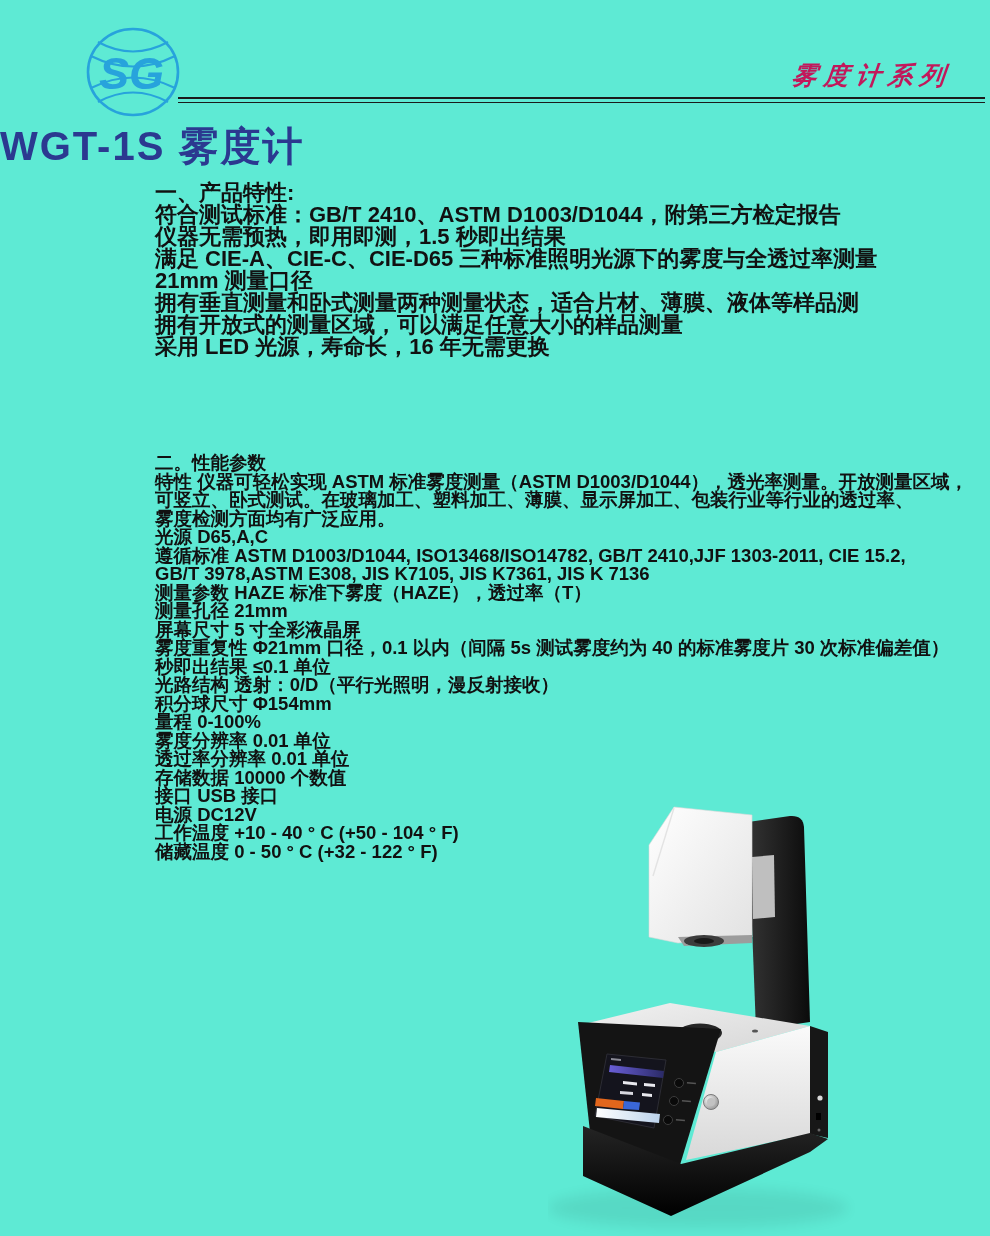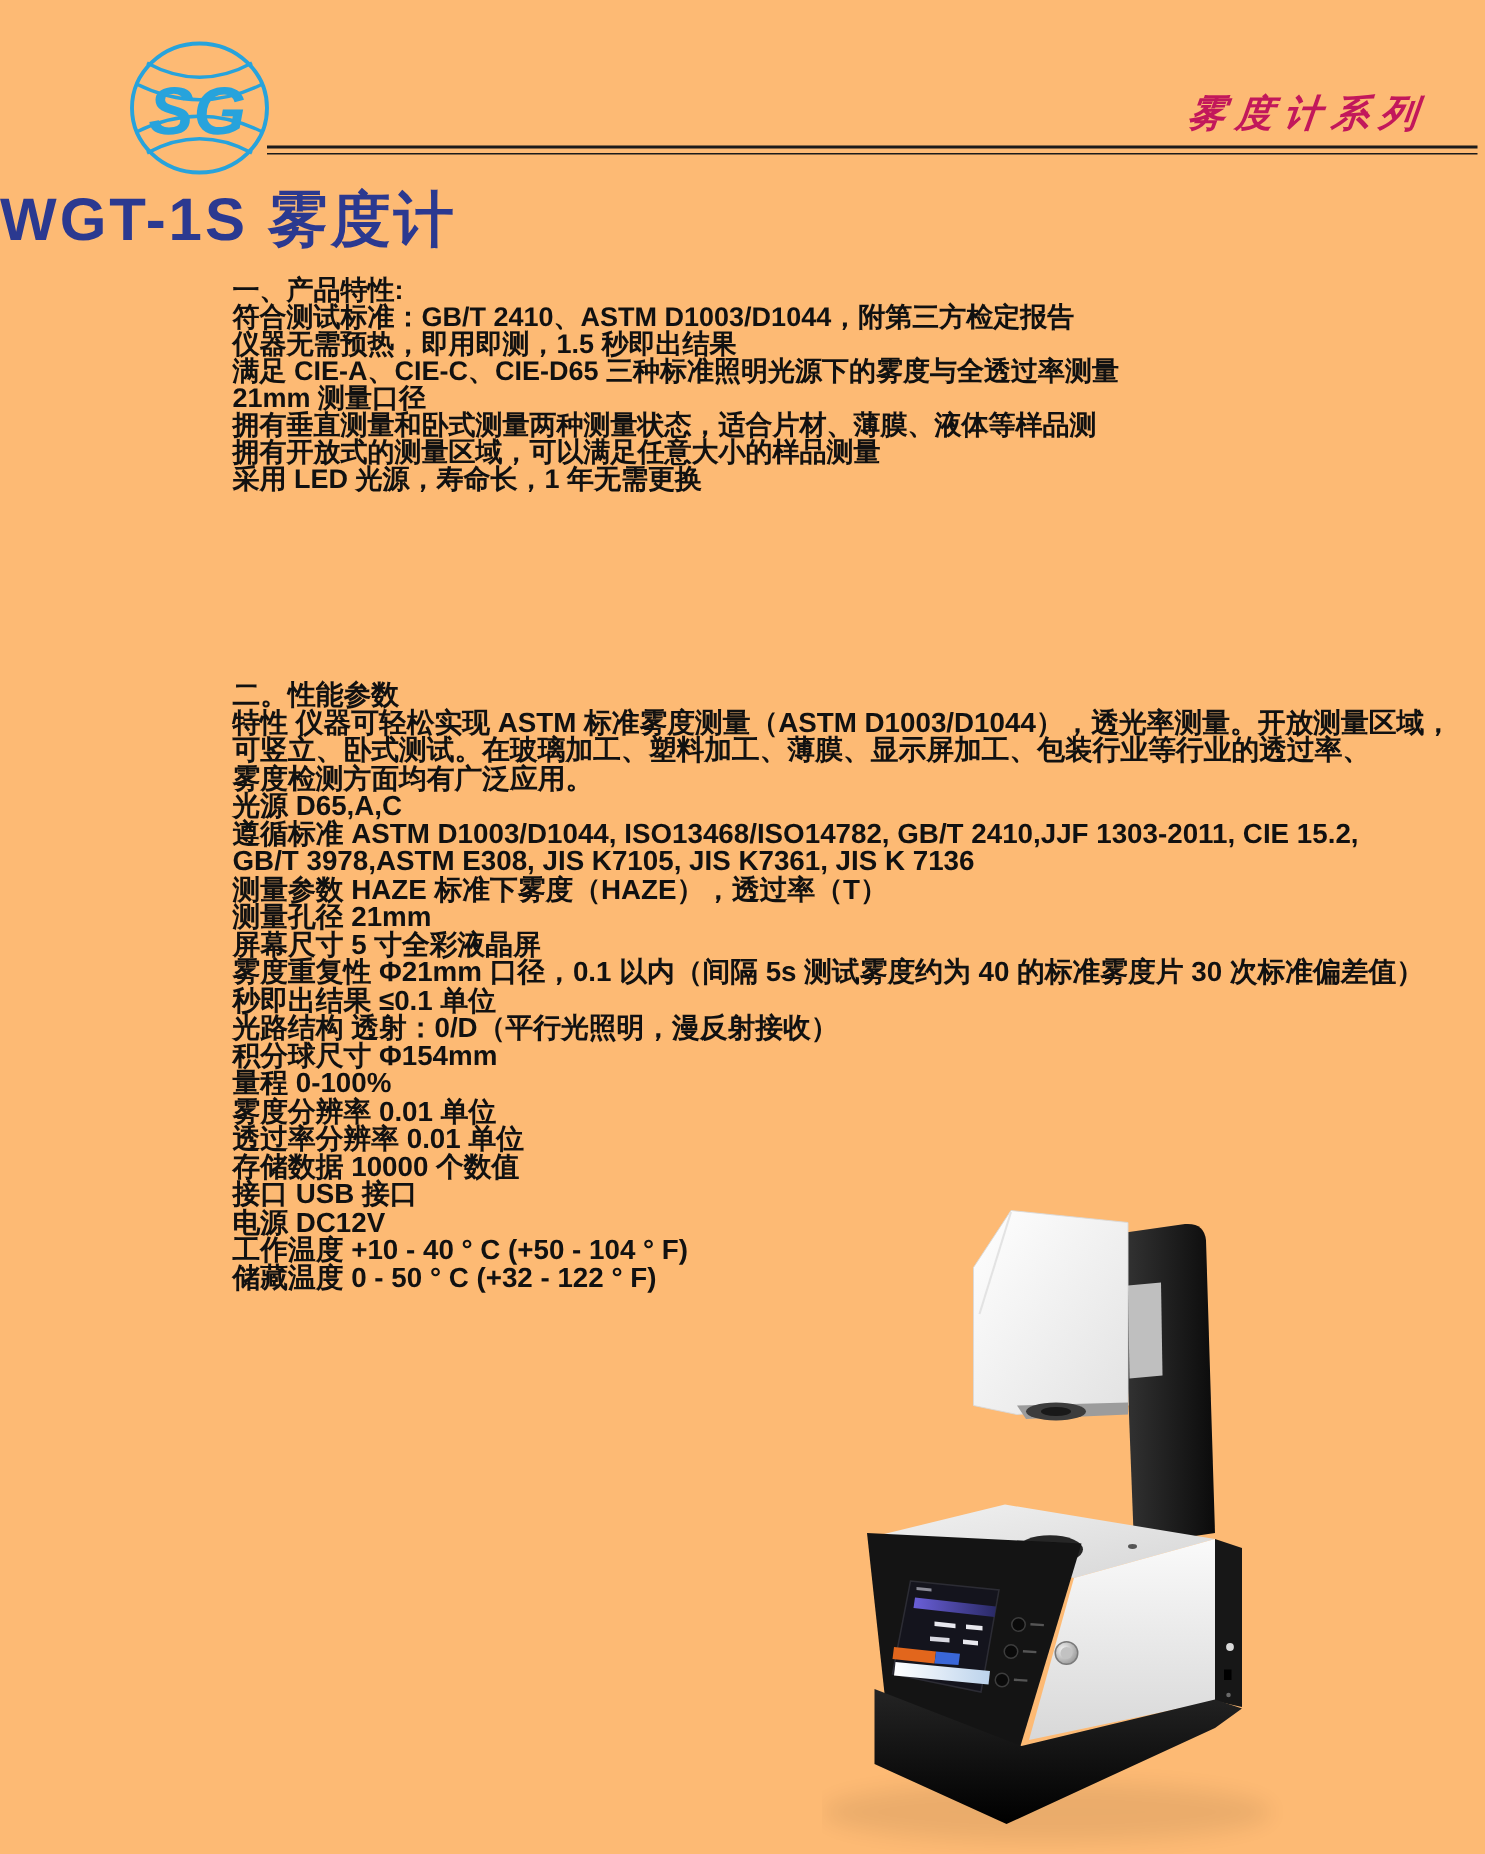--- a/index.html
+++ b/index.html
@@ -1,33 +1,33 @@
 <!DOCTYPE html>
 <html><head>
 <meta charset="utf-8">
 <style>
   html,body{margin:0;padding:0;background:#ffffff;}
-  .page{position:relative;width:990px;height:1236px;background:#fdba74;overflow:hidden;
+  .page{position:relative;width:990px;height:1236px;background:#5eead4;overflow:hidden;
         font-family:"Liberation Sans","DejaVu Sans",sans-serif;color:#111;}
 
   
   .logo{position:absolute;left:82px;top:25px;width:102px;height:95px;}
   .series-label{position:absolute;right:38px;top:59px;
         font-family:"Liberation Serif","DejaVu Serif",serif;
         font-style:italic;font-weight:700;font-size:25px;color:#c2185b;
         letter-spacing:7px;transform:skewX(-6deg);}
   .rule{position:absolute;left:178px;width:807px;background:#1b1b1b;}
   .rule.r1{top:97px;height:2px;}
   .rule.r2{top:102px;height:1px;}
 
   .title{position:absolute;left:0;right:0;top:119px;text-align:left;
          font-size:40px;font-weight:700;color:#2b3990;letter-spacing:2px;}
 
   
-  .features{position:absolute;left:155px;top:177px;font-size:18px;line-height:32.5px;
+  .features{position:absolute;left:155px;top:177px;font-size:22px;line-height:32.5px;
             font-weight:600;white-space:nowrap;}
   .specs{position:absolute;left:155px;top:448px;font-size:18.5px;line-height:30.3px;
          font-weight:600;white-space:nowrap;}
   .tline{height:1em;}
 
   
   .product{position:absolute;left:548px;top:788px;width:440px;height:448px;}
 </style>
 </head>
 <body>
@@ -52,21 +52,21 @@
   <div class="title">WGT-1S 雾度计</div>
 
   <div class="features">
     <div class="tline">一、产品特性:</div>
     <div class="tline">符合测试标准：GB/T 2410、ASTM D1003/D1044，附第三方检定报告</div>
     <div class="tline">仪器无需预热，即用即测，1.5 秒即出结果</div>
     <div class="tline">满足 CIE-A、CIE-C、CIE-D65 三种标准照明光源下的雾度与全透过率测量</div>
     <div class="tline">21mm 测量口径</div>
     <div class="tline">拥有垂直测量和卧式测量两种测量状态，适合片材、薄膜、液体等样品测</div>
     <div class="tline">拥有开放式的测量区域，可以满足任意大小的样品测量</div>
-    <div class="tline">采用 LED 光源，寿命长，1 年无需更换</div>
+    <div class="tline">采用 LED 光源，寿命长，16 年无需更换</div>
   </div>
 
   <div class="specs">
     <div class="tline">二。性能参数</div>
     <div class="tline">特性 仪器可轻松实现 ASTM 标准雾度测量（ASTM D1003/D1044），透光率测量。开放测量区域，</div>
     <div class="tline">可竖立、卧式测试。在玻璃加工、塑料加工、薄膜、显示屏加工、包装行业等行业的透过率、</div>
     <div class="tline">雾度检测方面均有广泛应用。</div>
     <div class="tline">光源 D65,A,C</div>
     <div class="tline">遵循标准 ASTM D1003/D1044, ISO13468/ISO14782, GB/T 2410,JJF 1303-2011, CIE 15.2,</div>
     <div class="tline">GB/T 3978,ASTM E308, JIS K7105, JIS K7361, JIS K 7136</div>

